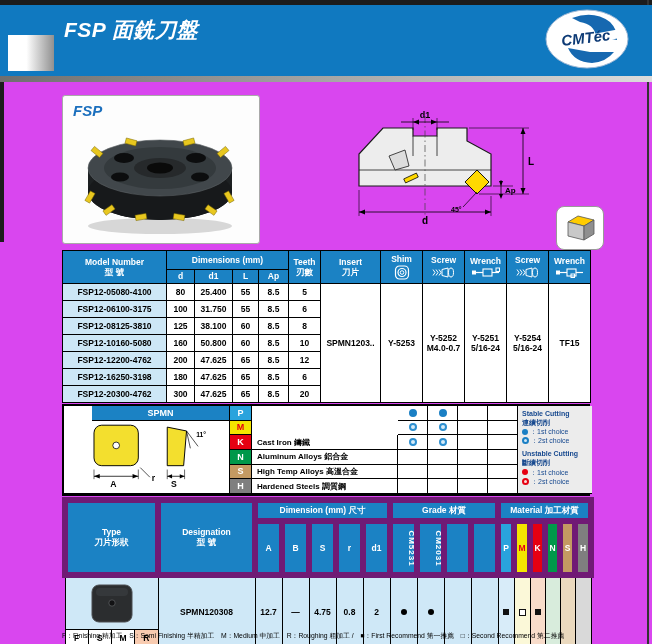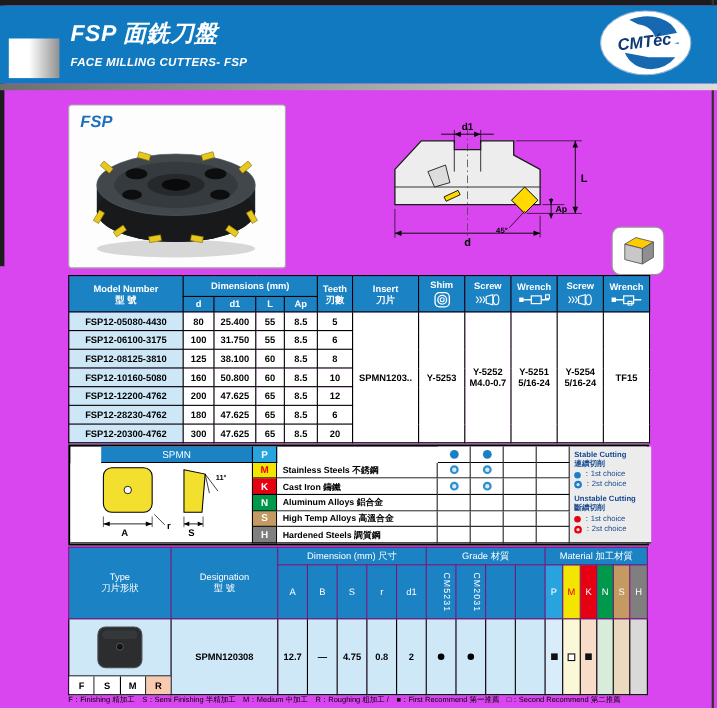--- a/index.html
+++ b/index.html
@@ -36,21 +36,21 @@
   .t1 .c-model{background:#cde7f6;}
   .t1 .hicon{display:block;margin:1px auto 0 auto;}
   .t1 tr.h1 th{height:18px;}
   .t1 tr.h2 th{height:13px;}
   
   .t2{position:absolute;left:62px;top:404px;width:528px;height:92px;display:grid;
       grid-template-columns:166px 22px 146px 30px 30px 30px 30px 74px;
       grid-template-rows:repeat(6,1fr);border:2px solid #000;box-sizing:border-box;background:#fff;}
   .t2 > div{border-right:1px solid #000;border-bottom:1px solid #000;display:flex;
             align-items:center;justify-content:center;box-sizing:border-box;}
-  .spmn-head{grid-column:1;grid-row:1;background:#1b82c4;color:#fff;font-weight:normal;font-size:9px;margin-left:28px;}
+  .spmn-head{grid-column:1;grid-row:1;background:#1b82c4;color:#fff;font-weight:bold;font-size:9px;margin-left:28px;}
   .spmn-draw{grid-column:1;grid-row:2/7;background:#fff;}
   .mat-letter{font-weight:bold;font-size:9px;}
   .mat-name{justify-content:flex-start !important;padding-left:5px;font-size:8px;font-weight:bold;background:#fff;}
   .dotcell{background:#fff;}
   .legend{grid-column:8;grid-row:1/7;background:#ececec;flex-direction:column;align-items:flex-start !important;
           justify-content:flex-start !important;padding:3px 4px;font-size:7px;line-height:1.3;
           color:#17498f;border-right:none !important;}
   .lg-h{font-weight:bold;}
   .lg-line{display:flex;align-items:center;gap:2px;}
   .lgm{display:inline-block;width:6px;height:6px;border-radius:50%;}
@@ -61,21 +61,21 @@
   
   .mk-solid::before{content:"";width:8px;height:8px;border-radius:50%;background:#1a7fc4;display:block;}
   .mk-ring::before{content:"";width:4px;height:4px;border-radius:50%;background:#d6ebf8;
                    border:2px solid #2e8fd0;display:block;}
   .mk-dot::before{content:"";width:6px;height:6px;border-radius:50%;background:#000;display:block;}
   .mk-filled::before{content:"";width:6px;height:6px;background:#111;display:block;}
   .mk-open::before{content:"";width:5px;height:5px;background:#fff;border:1px solid #111;display:block;}
   
   .t3{position:absolute;left:62px;top:497px;width:526px;border-collapse:collapse;
       table-layout:fixed;font-size:8.5px;font-weight:bold;text-align:center;}
-  .t3 th{background:#1b82c4;color:#fff;border:1px solid #701a75;padding:0;font-weight:normal;}
+  .t3 th{background:#1b82c4;color:#fff;border:6px solid #701a75;padding:0;font-weight:bold;}
   .t3 td{border:1px solid #000;background:#cfe8f7;padding:0;}
   .t3 tr.h1 th{height:15px;}
   .t3 tr.h2 th{height:48px;}
   .t3 td.cell-mid{height:68px;}
   .vtext{display:inline-block;transform:rotate(90deg);font-size:8px;white-space:nowrap;letter-spacing:1px;}
   .mcell{display:flex;align-items:center;justify-content:center;height:68px;}
   .type-inner{display:flex;flex-direction:column;height:68px;}
   .type-photo{flex:1;display:flex;align-items:center;justify-content:center;}
   .fsmr{display:flex;height:16px;border-top:1px solid #000;}
   .fsmr span{flex:1;border-right:1px solid #000;display:flex;align-items:center;
@@ -89,21 +89,20 @@
 
 <div class="page">
   <div class="edge-top"></div>
   <div class="edge-left"></div>
   <div class="edge-right"></div>
 
   <header class="banner">
     <div class="accent"></div>
     <div class="titles">
       <h1 class="title">FSP 面銑刀盤</h1>
-      <div class="subtitle">FACE MILLING CUTTERS- FSP</div>
     </div>
     <div class="logo">
       <svg width="86" height="62" viewBox="0 0 86 62">
         <ellipse cx="43" cy="31" rx="41" ry="29" fill="#ffffff" stroke="#9db8d6" stroke-width="1"></ellipse>
         <path d="M28,10 Q50,2 66,14 Q74,22 73,32 L52,28 Q50,16 36,14 Z" fill="#1668b0"></path>
         <path d="M24,40 Q30,54 48,55 Q62,54 70,44 L46,44 Z" fill="#1668b0"></path>
         <polygon points="12,33 76,21 76,30 12,42" fill="#ffffff"></polygon>
         <text x="18" y="38" font-size="15" font-style="italic" font-weight="bold" fill="#0d3a75" transform="rotate(-7 18 38)">CMTéc</text>
       </svg>
     </div>
@@ -265,21 +264,21 @@
         </svg>
       </th>
     </tr>
     <tr class="h2">
       <th>d</th>
       <th>d1</th>
       <th>L</th>
       <th>Ap</th>
     </tr>
     <tr>
-      <td class="c-model">FSP12-05080-4430</td>
+      <td class="c-model">FSP12-05080-4100</td>
       <td>80</td>
       <td>25.400</td>
       <td>55</td>
       <td>8.5</td>
       <td>5</td>
       <td rowspan="7">SPMN1203..</td>
       <td rowspan="7">Y-5253</td>
       <td rowspan="7">
         <div>Y-5252</div>
         <div>M4.0-0.7</div>
@@ -320,21 +319,21 @@
     </tr>
     <tr>
       <td class="c-model">FSP12-12200-4762</td>
       <td>200</td>
       <td>47.625</td>
       <td>65</td>
       <td>8.5</td>
       <td>12</td>
     </tr>
     <tr>
-      <td class="c-model">FSP12-28230-4762</td>
+      <td class="c-model">FSP12-16250-3198</td>
       <td>180</td>
       <td>47.625</td>
       <td>65</td>
       <td>8.5</td>
       <td>6</td>
     </tr>
     <tr>
       <td class="c-model">FSP12-20300-4762</td>
       <td>300</td>
       <td>47.625</td>
@@ -372,21 +371,20 @@
       </svg>
     </div>
 
     <div class="mat-letter" style="grid-area: 1 / 2; background: rgb(41, 163, 221); color: rgb(255, 255, 255);">P</div>
     <div class="dotcell mk-solid" style="grid-column:4;grid-row:1"></div>
     <div class="dotcell mk-solid" style="grid-column:5;grid-row:1"></div>
     <div class="dotcell" style="grid-column:6;grid-row:1"></div>
     <div class="dotcell" style="grid-column:7;grid-row:1"></div>
 
     <div class="mat-letter" style="grid-area: 2 / 2; background: rgb(244, 229, 0); color: rgb(230, 0, 18);">M</div>
-    <div class="mat-name" style="grid-column:3;grid-row:2">Stainless Steels 不銹鋼</div>
     <div class="dotcell mk-ring" style="grid-column:4;grid-row:2"></div>
     <div class="dotcell mk-ring" style="grid-column:5;grid-row:2"></div>
     <div class="dotcell" style="grid-column:6;grid-row:2"></div>
     <div class="dotcell" style="grid-column:7;grid-row:2"></div>
 
     <div class="mat-letter" style="grid-area: 3 / 2; background: rgb(230, 0, 18); color: rgb(255, 255, 255);">K</div>
     <div class="mat-name" style="grid-column:3;grid-row:3">Cast Iron 鑄鐵</div>
     <div class="dotcell mk-ring" style="grid-column:4;grid-row:3"></div>
     <div class="dotcell mk-ring" style="grid-column:5;grid-row:3"></div>
     <div class="dotcell" style="grid-column:6;grid-row:3"></div>

